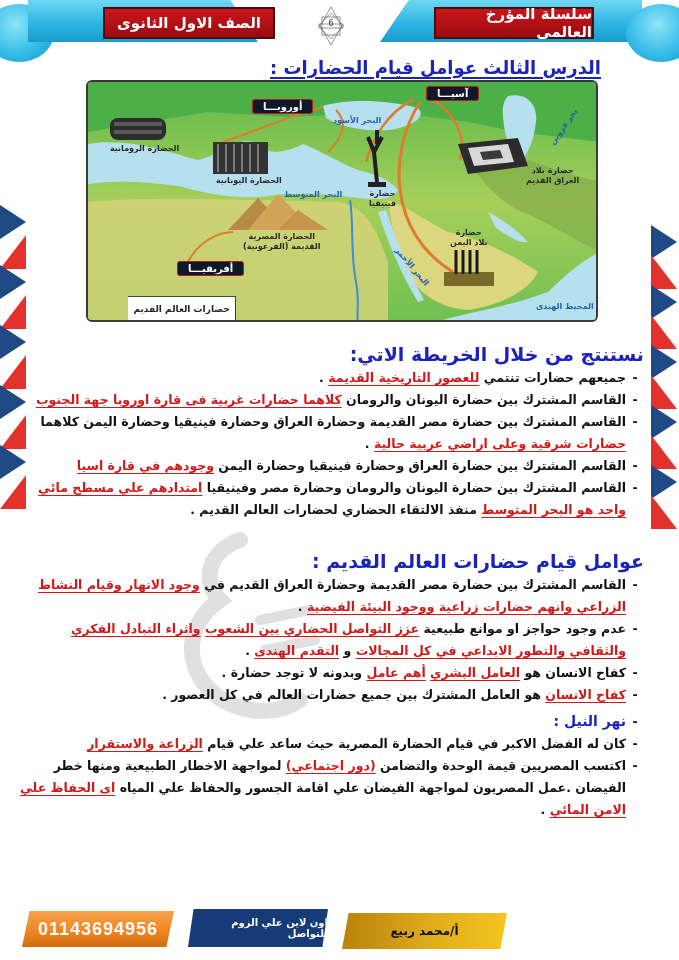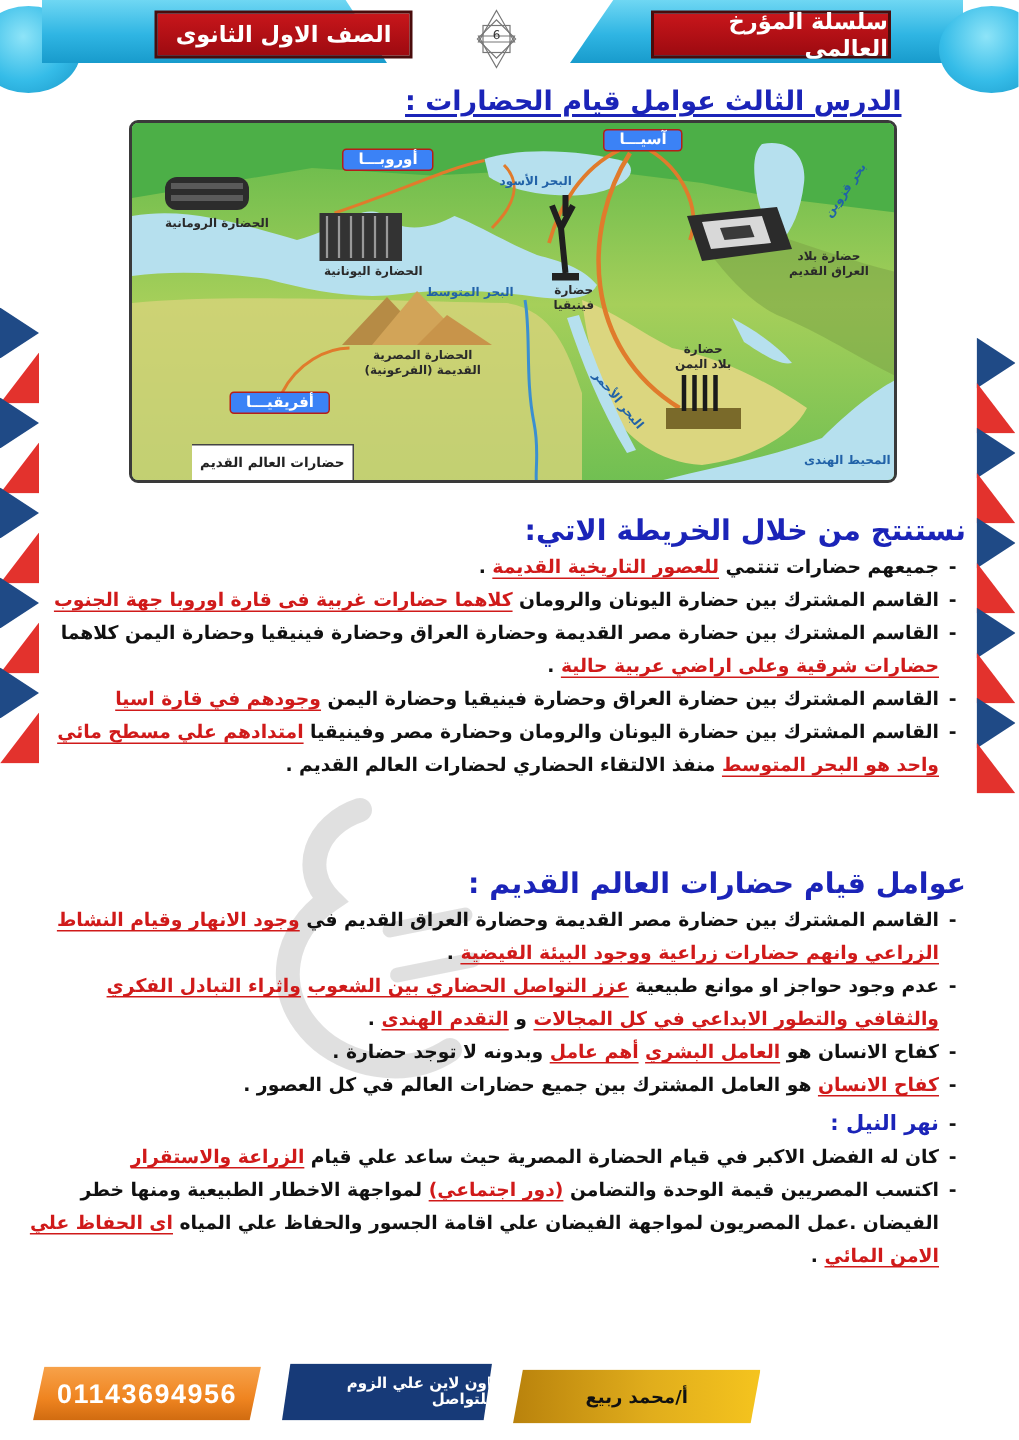--- a/index.html
+++ b/index.html
@@ -30,21 +30,21 @@
   .tri.blue { background: #1f4a86; clip-path: polygon(0 0, 100% 50%, 0 100%); }
   .tri.red { background: #e3322d; clip-path: polygon(100% 0, 100% 100%, 0 100%); margin-top: -4px; margin-bottom: -4px; }
   .side.right .tri.blue { clip-path: polygon(0 0, 100% 50%, 0 100%); }
   .side.right .tri.red { clip-path: polygon(0 0, 100% 100%, 0 100%); }
 
   
   .map { position: absolute; left: 86px; top: 80px; width: 512px; height: 242px; border: 2px solid #3a3a3a; border-radius: 6px; overflow: hidden; background: #bfe6ef; }
   .map svg { position: absolute; left: 0; top: 0; }
   .map-label { position: absolute; font-size: 8px; color: #2a2a2a; font-weight: bold; direction: rtl; text-align: center; line-height: 1.25; white-space: nowrap; }
   .map-label.sea { color: #2162a8; font-weight: bold; }
-  .continent { position: absolute; background: #3b82f6; color: #fff; font-size: 10px; font-weight: bold; padding: 1px 10px; border-radius: 2px; direction: rtl; box-shadow: 0 0 0 1px #b51e18; }
+  .continent { position: absolute; background: #0f172a; color: #fff; font-size: 10px; font-weight: bold; padding: 1px 10px; border-radius: 2px; direction: rtl; box-shadow: 0 0 0 1px #b51e18; margin-left: 24px; }
   .map-caption { position: absolute; left: 0; bottom: 0; width: 108px; height: 24px; background: #ffffff; border-top: 1px solid #444; border-right: 1px solid #444; font-size: 9px; font-weight: bold; color: #222; display: flex; align-items: center; justify-content: center; direction: rtl; margin-left: 40px; }
 
   
   .content { position: absolute; left: 44px; width: 600px; direction: rtl; }
   .section-title { font-size: 19px; font-weight: bold; color: #1b24b8; white-space: nowrap; letter-spacing: -0.3px; }
   .sub-title { font-size: 14px; font-weight: bold; color: #1b24b8; white-space: nowrap; }
   .line { font-size: 12.5px; font-weight: bold; color: #111; line-height: 22px; white-space: nowrap; letter-spacing: -0.2px; }
   .line .hl { color: #d01a1a; text-decoration: underline; text-decoration-color: #d01a1a; text-underline-offset: 3px; }
   .bullet { display: inline-block; width: 18px; text-align: center; color: #111; font-weight: bold; }
   .indent { padding-right: 18px; }
@@ -236,21 +236,21 @@
     <span class="bullet">-</span><span>القاسم المشترك بين حضارة العراق وحضارة فينيقيا وحضارة اليمن </span><span class="hl">وجودهم في قارة اسيا</span>
   </div>
   <div class="line">
     <span class="bullet">-</span><span>القاسم المشترك بين حضارة اليونان والرومان وحضارة مصر وفينيقيا </span><span class="hl">امتدادهم علي مسطح مائي</span>
   </div>
   <div class="line indent">
     <span class="hl">واحد هو البحر المتوسط</span><span> منفذ الالتقاء الحضاري لحضارات العالم القديم .</span>
   </div>
 </div>
 
-<div class="content" style="top:578px;">
+<div class="content" style="top:550px;">
   <div class="section-title">عوامل قيام حضارات العالم القديم :</div>
 
   <div class="line" style="margin-top:2px;">
     <span class="bullet">-</span><span>القاسم المشترك بين حضارة مصر القديمة وحضارة العراق القديم في </span><span class="hl">وجود الانهار وقيام النشاط</span>
   </div>
   <div class="line indent">
     <span class="hl">الزراعي وانهم حضارات زراعية ووجود البيئة الفيضية</span><span> .</span>
   </div>
   <div class="line">
     <span class="bullet">-</span><span>عدم وجود حواجز او موانع طبيعية </span><span class="hl">عزز التواصل الحضاري بين الشعوب</span><span> </span><span class="hl">واثراء التبادل الفكري</span>

